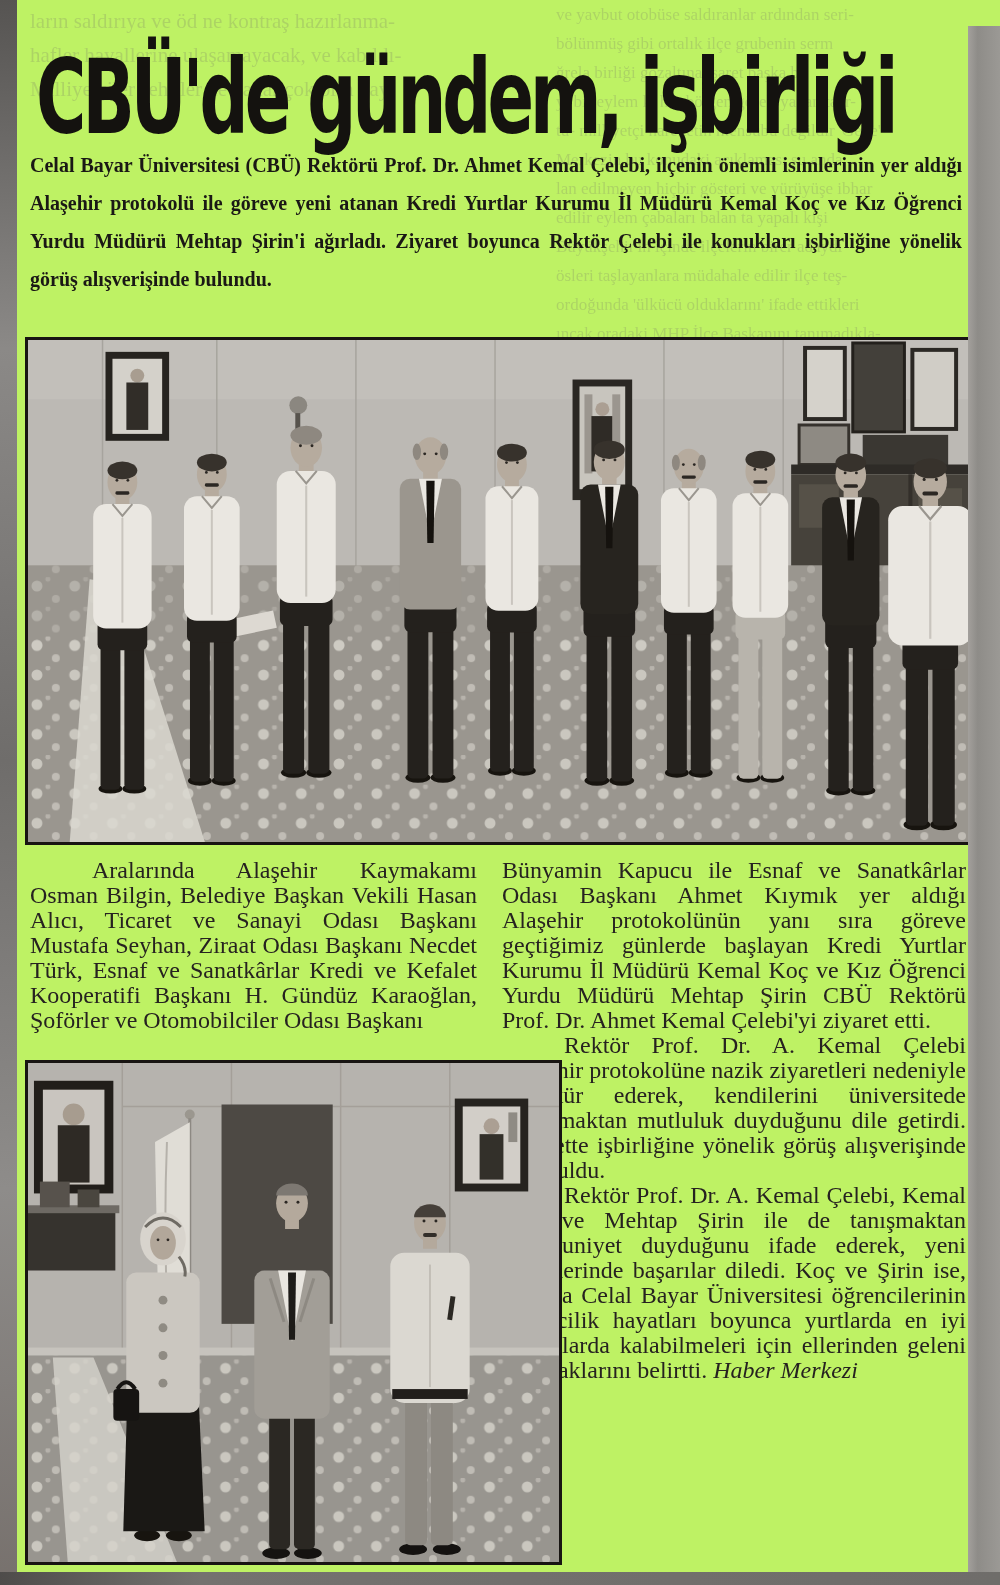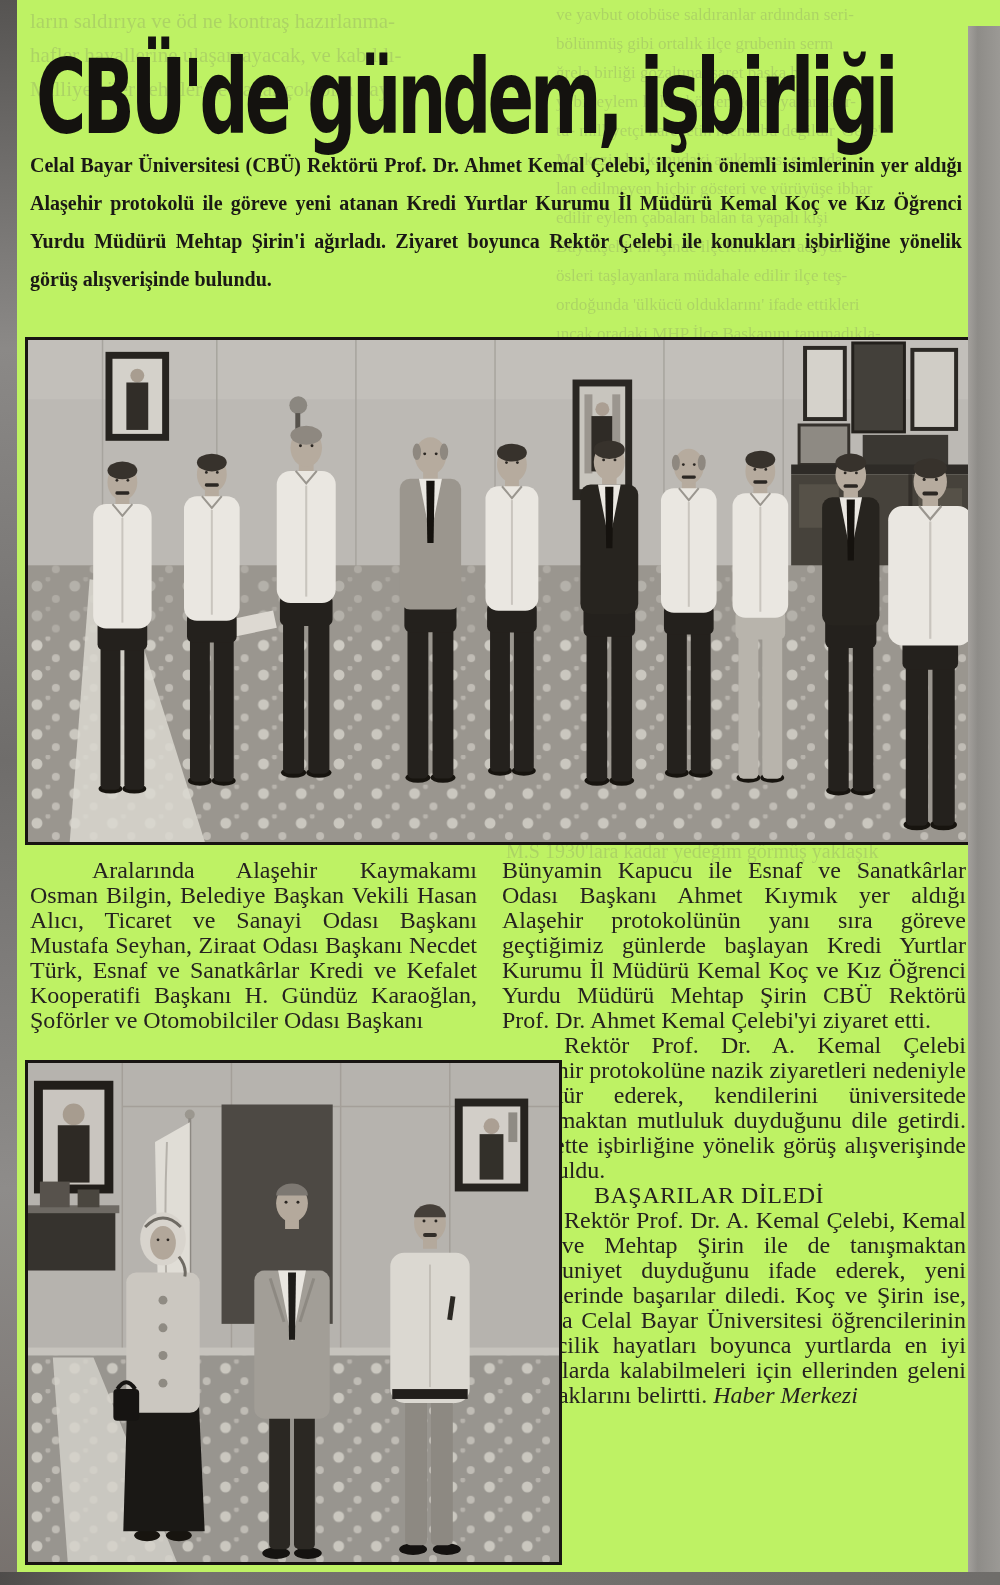--- a/index.html
+++ b/index.html
@@ -52,21 +52,20 @@
 ğrela birliği gözaltına işaret başka b-
 yi bir eylem ki her bölgen göreli yapan taar-
 tü- milliyetçi hareketin mensubu değildir 'Gene'
 Merkezin bu konudaki açıklaması şu anda
 lan edilmeyen hiçbir gösteri ve yürüyüşe ibhar
 edilir eylem çabaları balan ta yapalı kişi
 Büyükşehir'in içinde ilçelerin birer adaydı
 ösleri taşlayanlara müdahale edilir ilçe teş-
 ordoğunda 'ülkücü olduklarını' ifade ettikleri
 ıncak oradaki MHP İlçe Başkanını tanımadıkla-</div>
-      <div class="ghost" style="left: 506px; top: 838px; width: 460px; font-size: 20px; line-height: 26px;">M.S 1930'lara kadar yedeğim görmüş yaklaşık</div>
     </div>
 
   <div class="strip-left"></div>
   <div class="strip-right"></div>
   <div class="bar-bottom"></div>
 
   <h1 class="headline">CBÜ'de gündem, işbirliği</h1>
 
   <p class="lead">Celal Bayar Üniversitesi (CBÜ) Rektörü Prof. Dr. Ahmet Kemal Çelebi, ilçenin önemli isimlerinin yer aldığı Alaşehir protokolü ile göreve yeni atanan Kredi Yurtlar Kurumu İl Müdürü Kemal Koç ve Kız Öğrenci Yurdu Müdürü Mehtap Şirin'i ağırladı. Ziyaret boyunca Rektör Çelebi ile konukları işbirliğine yönelik görüş alışverişinde bulundu.</p>
 
@@ -299,21 +298,20 @@
     </svg>
   </figure>
 
   <div class="caption-left">
     <p class="body indent">Aralarında Alaşehir Kaymakamı Osman Bilgin, Belediye Başkan Vekili Hasan Alıcı, Ticaret ve Sanayi Odası Başkanı Mustafa Seyhan,  Ziraat Odası Başkanı Necdet Türk, Esnaf ve Sanatkârlar Kredi ve Kefalet Kooperatifi Başkanı H. Gündüz Karaoğlan, Şoförler ve Otomobilciler Odası Başkanı</p>
   </div>
 
   <div class="col-right">
     <p class="body">Bünyamin Kapucu ile Esnaf ve Sanatkârlar Odası Başkanı Ahmet Kıymık yer aldığı Alaşehir protokolünün yanı sıra göreve geçtiğimiz günlerde başlayan Kredi Yurtlar Kurumu İl Müdürü Kemal Koç ve Kız Öğrenci Yurdu Müdürü Mehtap Şirin CBÜ Rektörü Prof. Dr. Ahmet Kemal Çelebi'yi ziyaret etti.</p>
     <p class="body indent">Rektör Prof. Dr. A. Kemal Çelebi Alaşehir protokolüne nazik ziyaretleri nedeniyle teşekkür ederek, kendilerini üniversitede ağırlamaktan mutluluk duyduğunu dile getirdi. Ziyarette işbirliğine yönelik görüş alışverişinde bulunuldu.</p>
-    <p class="body subhead">BAŞARILAR DİLEDİ</p>
     <p class="body indent"><span>Rektör Prof. Dr. A. Kemal Çelebi, Kemal Koç ve Mehtap Şirin ile de tanışmaktan memnuniyet duyduğunu ifade ederek, yeni görevlerinde başarılar diledi. Koç ve Şirin ise, Manisa Celal Bayar Üniversitesi öğrencilerinin öğrencilik hayatları boyunca yurtlarda en iyi imkanlarda kalabilmeleri için ellerinden geleni yapacaklarını belirtti.</span> <em>Haber Merkezi</em></p>
   </div>
 
   <figure class="photo photo2" aria-label="Mehtap Şirin, Rektör Çelebi ve Kemal Koç makam ziyareti">
     <svg viewBox="0 0 535 505" preserveAspectRatio="none">
 
       <g>
         <rect x="0" y="0" width="535" height="295" fill="#b6b3ae"></rect>
         <g stroke="#a49f99" stroke-width="1.5">
           <line x1="95" y1="0" x2="95" y2="290"></line>

